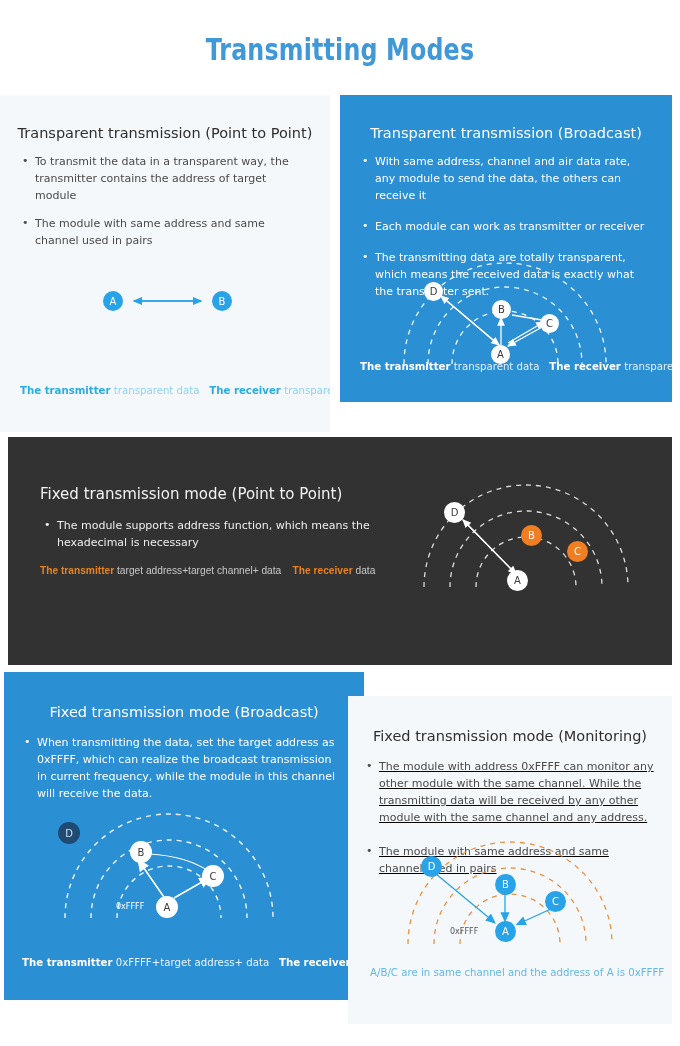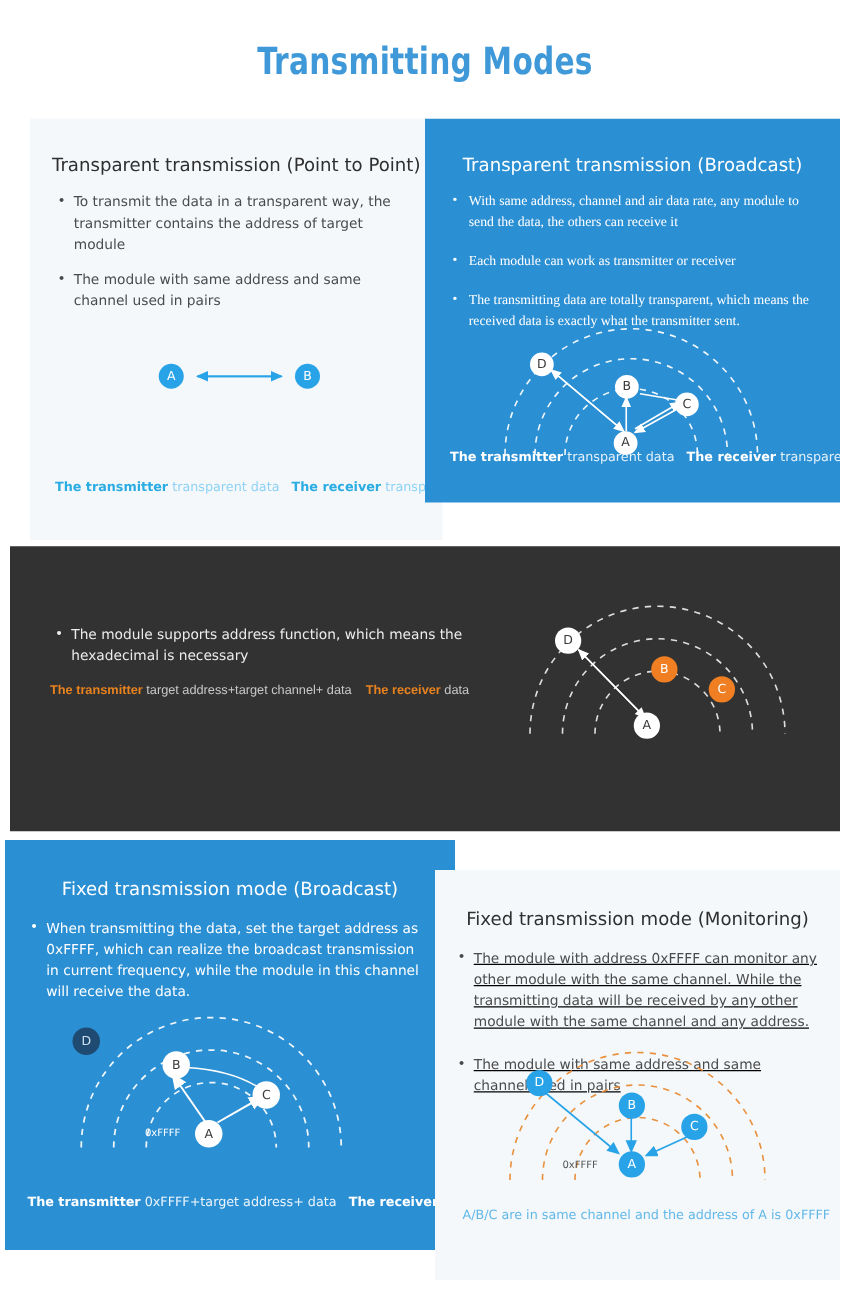--- a/index.html
+++ b/index.html
@@ -17,21 +17,21 @@
     font-family:"DejaVu Sans Condensed","Liberation Sans Narrow","Liberation Sans",sans-serif;
     transform:scaleX(.88);transform-origin:center;
   }
 
   
   .panel{position:absolute;box-sizing:border-box;overflow:hidden;}
   .p-light{background:#f4f8fb;}
   .p-blue{background:#2b8fd4;}
   .p-dark{background:#323232;}
 
-  .p1{left:24px;top:95px;width:330px;height:337px;}
+  .p1{left:0;top:95px;width:330px;height:337px;}
   .p2{left:340px;top:95px;width:332px;height:307px;}
   .p3{left:8px;top:437px;width:664px;height:228px;}
   .p4{left:4px;top:672px;width:360px;height:328px;}
   .p5{left:348px;top:696px;width:324px;height:328px;}
 
   
   .h{
     text-align:center;font-size:14.5px;font-weight:400;
     font-family:"DejaVu Sans","Liberation Sans",sans-serif;
   }
@@ -52,21 +52,21 @@
     content:"•";position:absolute;left:0;top:-1px;font-size:11px;
   }
   .tx-dark li{color:#4a4a4a;}
   .tx-dark li:before{color:#4a4a4a;}
   .tx-white li{color:#ffffff;}
   .tx-white li:before{color:#ffffff;}
   .tx-ondark li{color:#ededed;}
   .tx-ondark li:before{color:#ededed;}
 
   .p1 .bul,.p2 .bul{margin:0 22px;}
-  .p2 .bul li{margin-bottom:14px;font-family:Liberation Serif, serif;}
+  .p2 .bul li{margin-bottom:14px;}
   .p4 .bul{margin:0 20px;}
   .p5 .bul{margin:0 18px;text-decoration:underline;}
   .p5 .bul li{margin-bottom:17px;}
   .p3 .bul{margin:14px 0 0 4px;}
   .p3 .bul li{margin-bottom:14px;}
 
   
   .foot{
     position:absolute;left:0;width:100%;box-sizing:border-box;
     font-size:10.2px;font-family:"DejaVu Sans","Liberation Sans",sans-serif;
@@ -189,20 +189,21 @@
       <b>The transmitter</b>
       <span>transparent data</span>
       &nbsp;
       <b>The receiver</b>
       <span>transparent data</span>
     </div>
   </div>
 
   <div class="panel p-dark p3">
     <div style="position:absolute;left:32px;top:48px;width:360px;">
+      <div class="h">Fixed transmission mode (Point to Point)</div>
       <ul class="bul tx-ondark">
         <li>The module supports address function, which means the hexadecimal is necessary</li>
       </ul>
       <div class="f3" style="margin-top:10px;white-space:nowrap;">
         <b>The transmitter</b>
         <span>target address+target channel+ data</span>
         &nbsp;&nbsp;
         <b>The receiver</b>
         <span>data</span>
       </div>

